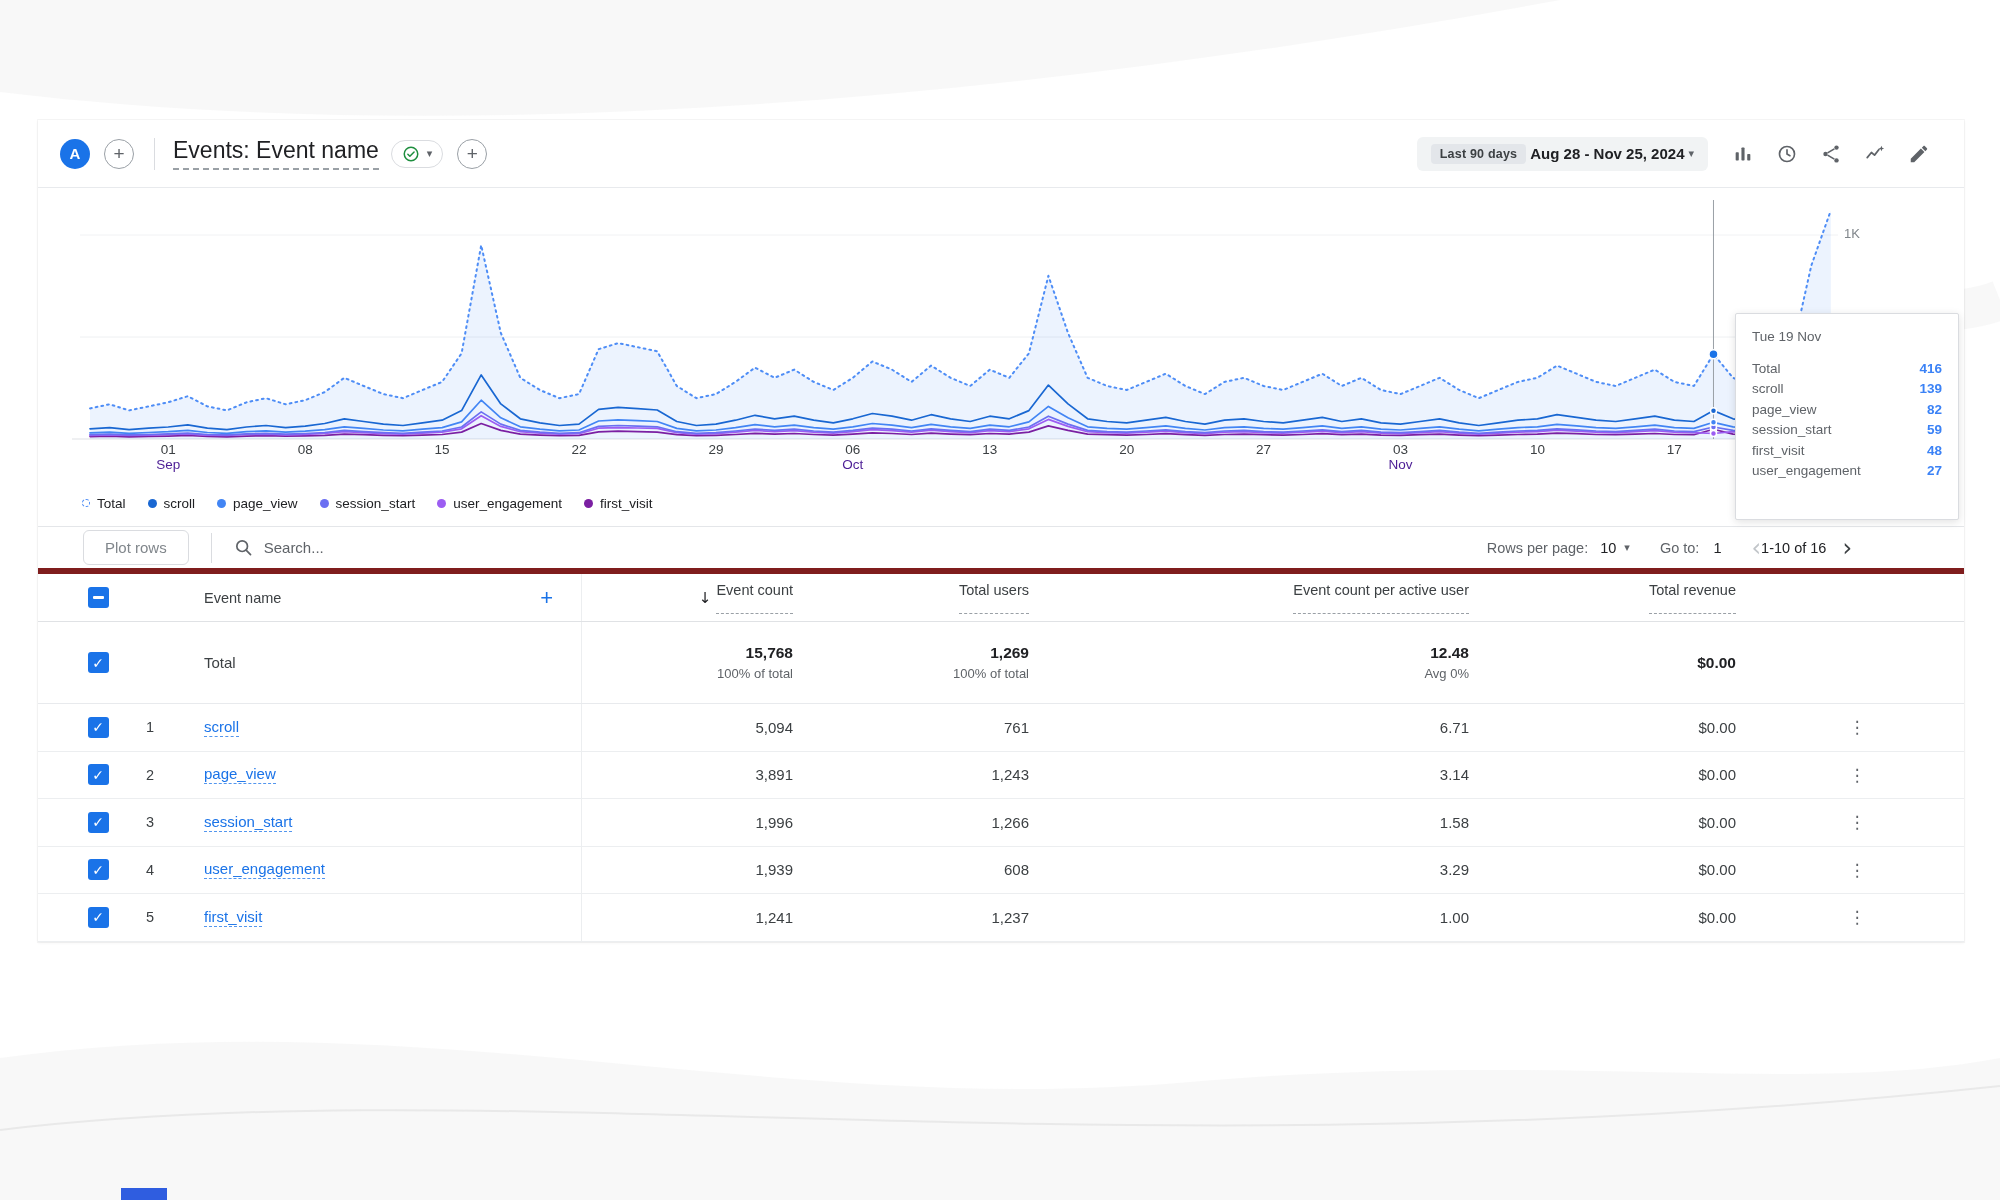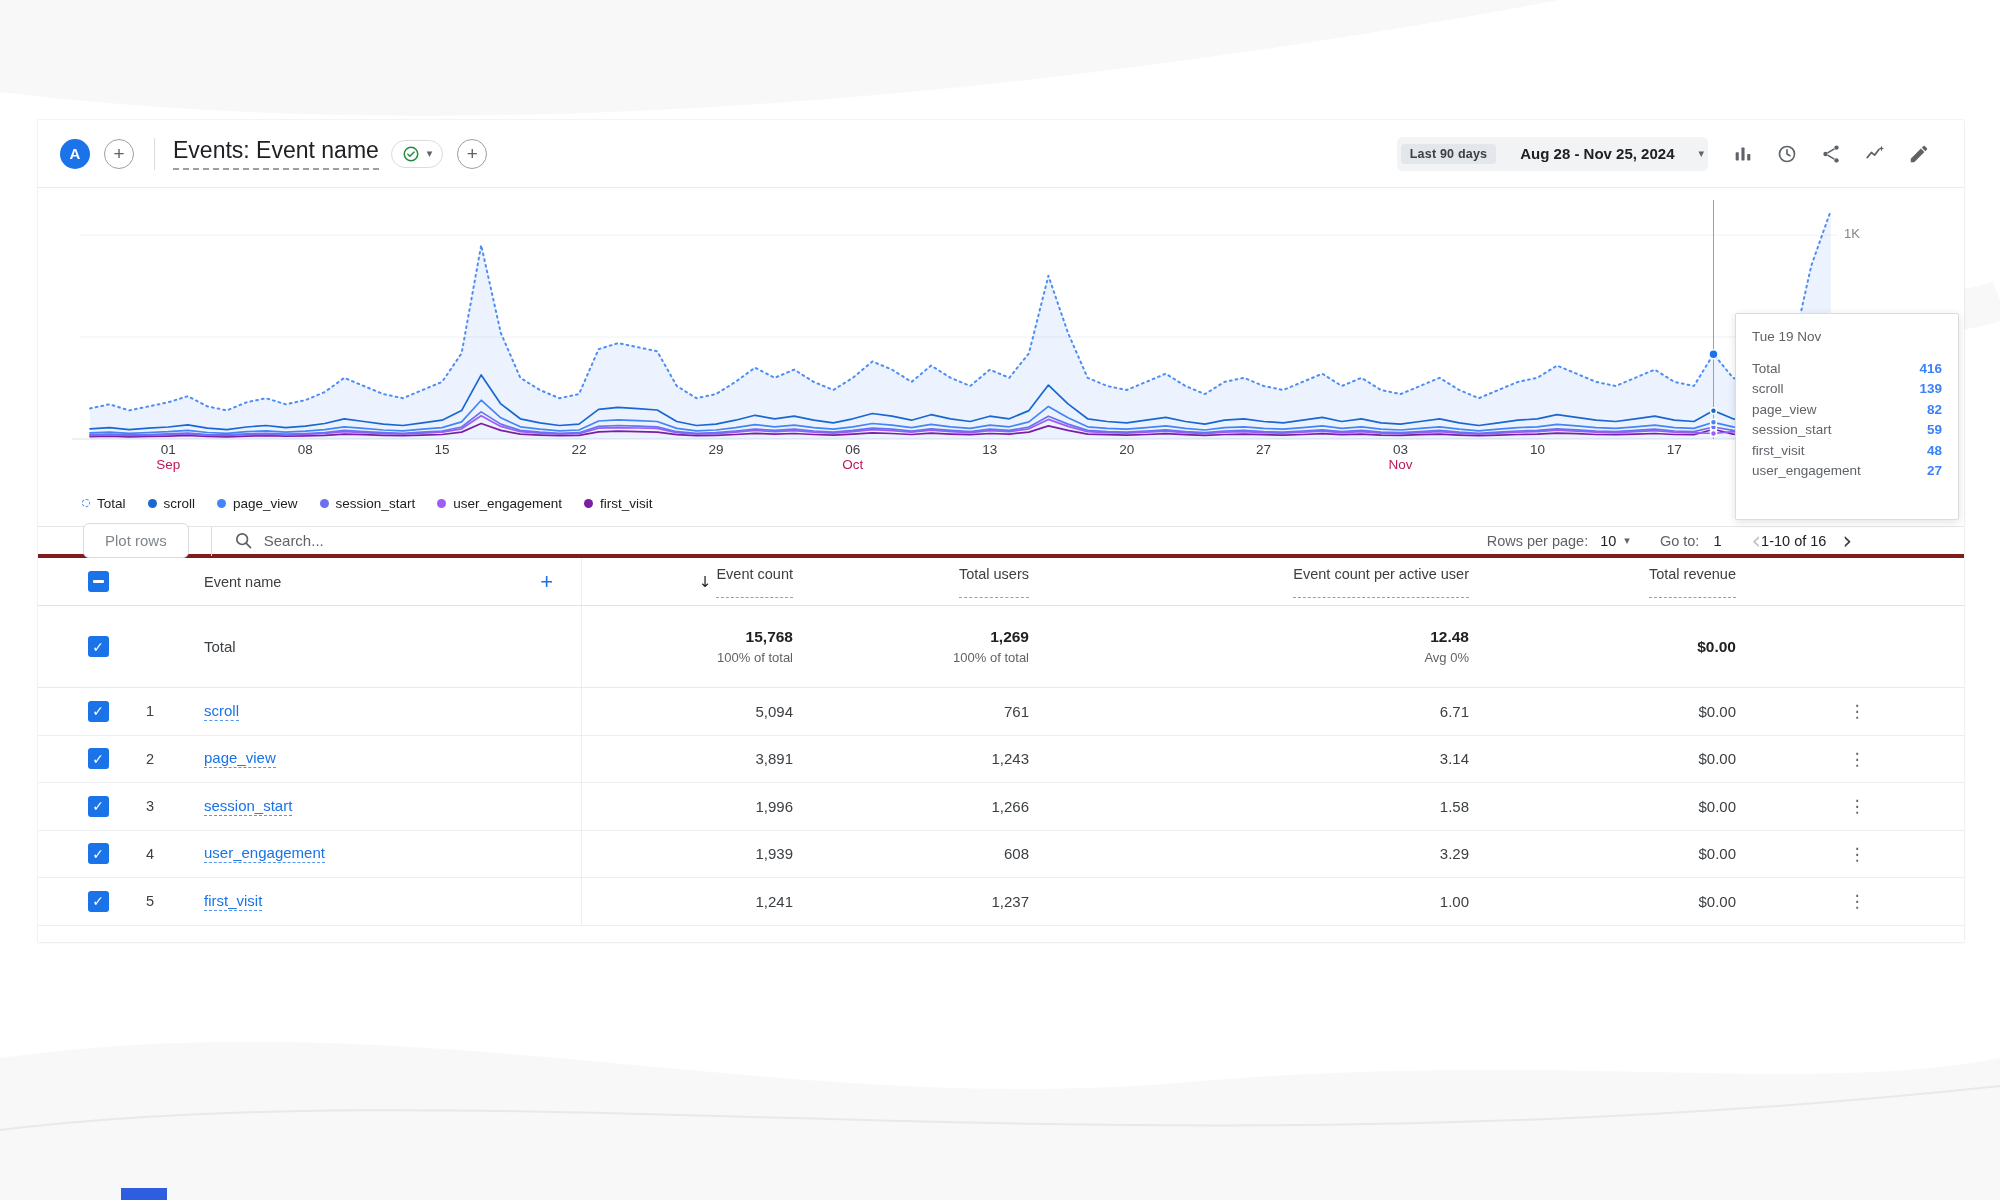--- a/index.html
+++ b/index.html
@@ -12,47 +12,47 @@
   
   .topbar{display:flex;align-items:center;height:68px;padding:0 26px 0 22px;border-bottom:1px solid #e8eaed}
   .avatar{width:30px;height:30px;border-radius:50%;background:#1a73e8;color:#fff;font-size:15px;font-weight:700;
           display:flex;align-items:center;justify-content:center;flex:none}
   .circle-btn{width:30px;height:30px;border-radius:50%;border:1px solid #9aa0a6;background:#fff;color:#5f6368;
           font-size:19px;line-height:1;display:flex;align-items:center;justify-content:center;margin-left:14px;cursor:pointer;flex:none}
   .vdiv{width:1px;height:32px;background:#dadce0;margin:0 18px 0 20px;flex:none}
   .report-title{font-size:23px;color:#202124;border-bottom:2px dashed #9aa0a6;padding-bottom:4px;white-space:nowrap}
   .check-pill{display:flex;align-items:center;gap:7px;border:1px solid #dadce0;border-radius:16px;padding:4px 10px;margin-left:12px;background:#fff;cursor:pointer}
   .caret{font-size:11px;color:#5f6368;font-family:"DejaVu Sans",sans-serif;line-height:1}
-  .date-control{margin-left:auto;display:flex;align-items:center;gap:24px;background:#f1f3f4;border-radius:6px;padding:7px 4px;cursor:pointer}
+  .date-control{margin-left:auto;display:flex;align-items:center;gap:4px;background:#f1f3f4;border-radius:6px;padding:7px 14px;cursor:pointer}
   .date-chip{background:#e3e6ea;border-radius:4px;padding:3px 9px;font-size:12.5px;font-weight:700;color:#3c4043;letter-spacing:.2px}
   .date-text{font-size:15px;font-weight:700;color:#202124;white-space:nowrap}
   .actions{display:flex;align-items:center;gap:6px;margin-left:16px}
   .icon-btn{width:38px;height:38px;display:flex;align-items:center;justify-content:center;color:#5f6368;background:transparent;border:none;cursor:pointer}
   .icon-btn svg{display:block}
   
   .chart-wrap{position:relative;height:292px}
   #chartSvg{position:absolute;left:0;top:0}
   .ylab{position:absolute;left:1806px;top:38px;font-size:13px;color:#80868b}
   .xticks{position:absolute;left:0;top:254px;width:100%;height:36px}
   .tick{position:absolute;transform:translateX(-50%);text-align:center;font-size:13.5px;color:#3c4043;line-height:15px}
-  .tick .sub{color:#be185d}
+  .tick .sub{color:#4c1d95}
   .tooltip{position:absolute;left:1697px;top:125px;width:224px;background:#fff;border:1px solid #dadce0;border-radius:2px;
            box-shadow:0 2px 8px rgba(0,0,0,.12);padding:15px 16px 38px;z-index:6}
   .tt-date{font-size:13.5px;color:#5f6368;margin-bottom:14px}
   .tt-row{display:flex;justify-content:space-between;align-items:center;height:20.5px;font-size:13.5px}
   .tt-l{color:#5f6368}
   .tt-v{color:#3b82f6;font-weight:700}
   
   .legend{display:flex;align-items:center;gap:22px;height:46px;padding-left:44px}
   .lg-item{display:flex;align-items:center;gap:7px}
   .lg-dot{width:9px;height:9px;border-radius:50%;flex:none}
   .lg-total{width:8px;height:8px;background:#fff !important;border:1.6px dashed #4e8df6}
   .lg-label{font-size:13.5px;color:#202124}
   
-  .toolbar{display:flex;align-items:center;height:32px;border-top:1px solid #e4e6e9;border-bottom:4px solid #7f1d1d;padding-left:45px}
+  .toolbar{display:flex;align-items:center;height:48px;border-top:1px solid #e4e6e9;border-bottom:6px solid #7f1d1d;padding-left:45px}
   .plot-rows{border:1px solid #dadce0;border-radius:6px;background:#fff;color:#80868b;font-size:15px;padding:8px 21px;cursor:pointer;font-family:inherit}
   .tb-div{width:1px;height:30px;background:#dadce0;margin:0 22px}
   .search-icon{color:#5f6368;display:flex;margin-right:11px}
   .search-input{border:none;outline:none;font-size:15px;color:#202124;width:330px;font-family:inherit;background:transparent}
   .search-input::placeholder{color:#5f6368}
   .toolbar-right{margin-left:auto;display:flex;align-items:center;padding-right:112px;font-size:14.5px;color:#5f6368}
   .rpp-value{display:flex;align-items:center;gap:8px;color:#202124;margin-left:12px;cursor:pointer}
   .goto-label{margin-left:30px}
   .goto-value{color:#202124;margin-left:14px;cursor:pointer}
   .chev{font-family:"DejaVu Sans",sans-serif;font-size:24px;line-height:1;cursor:pointer}

